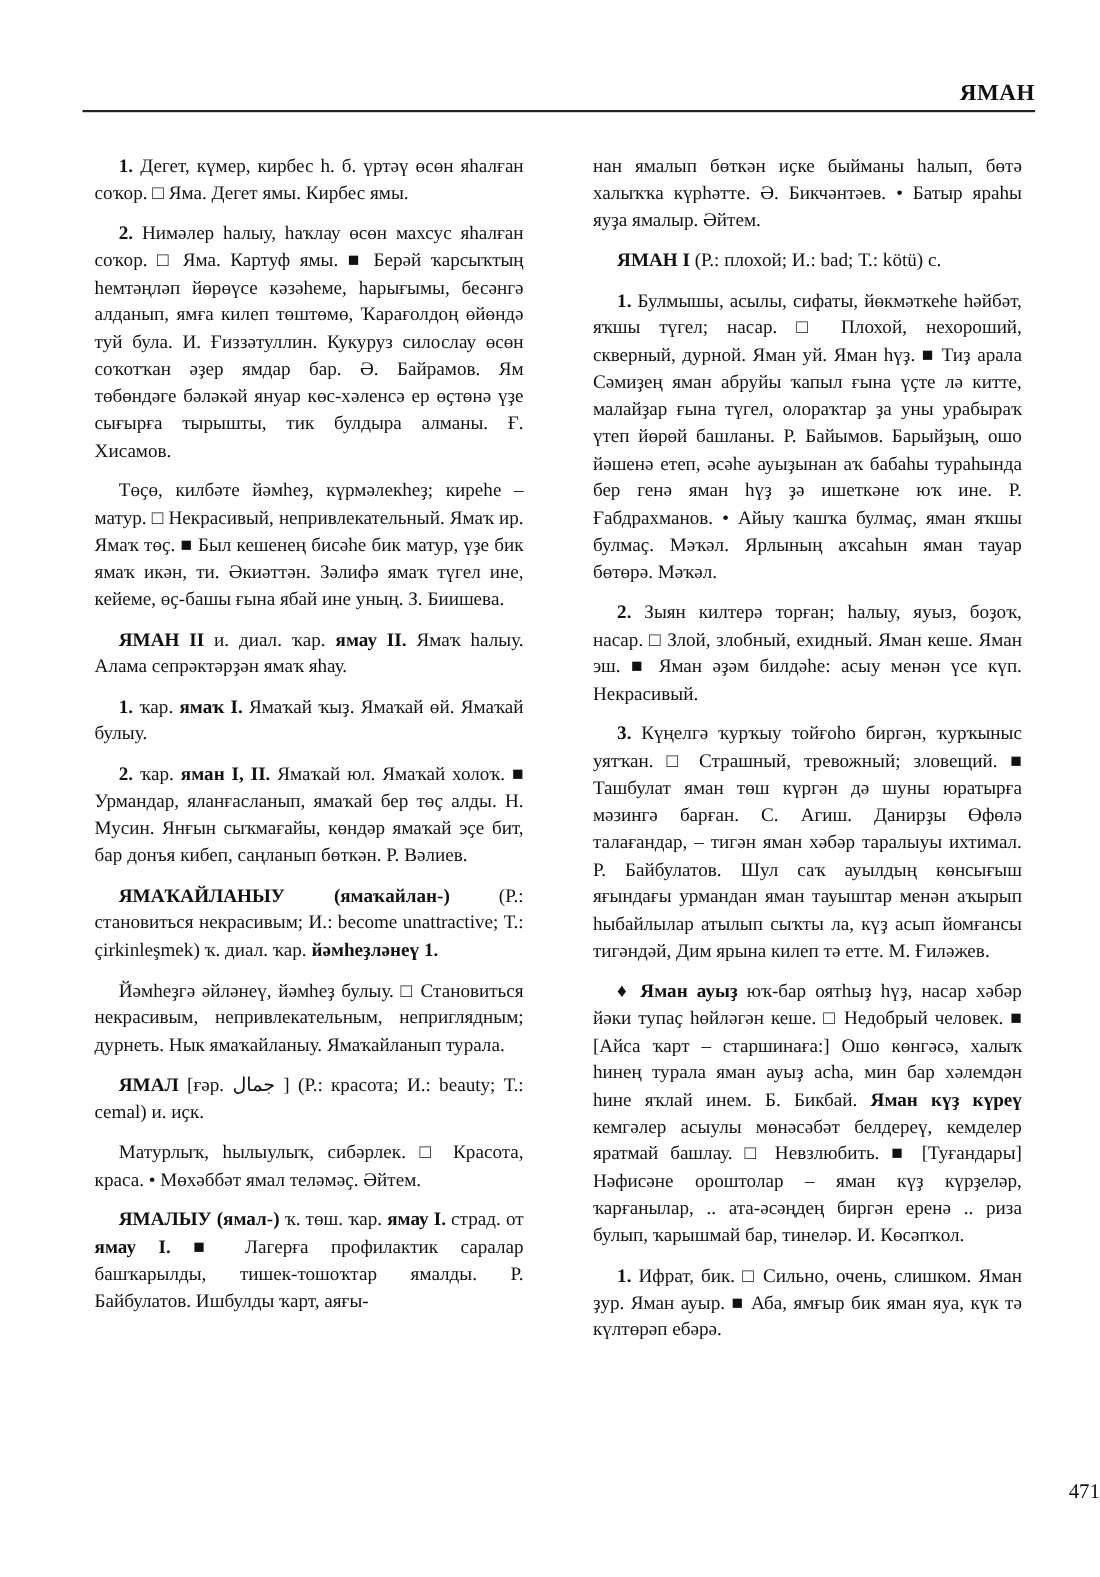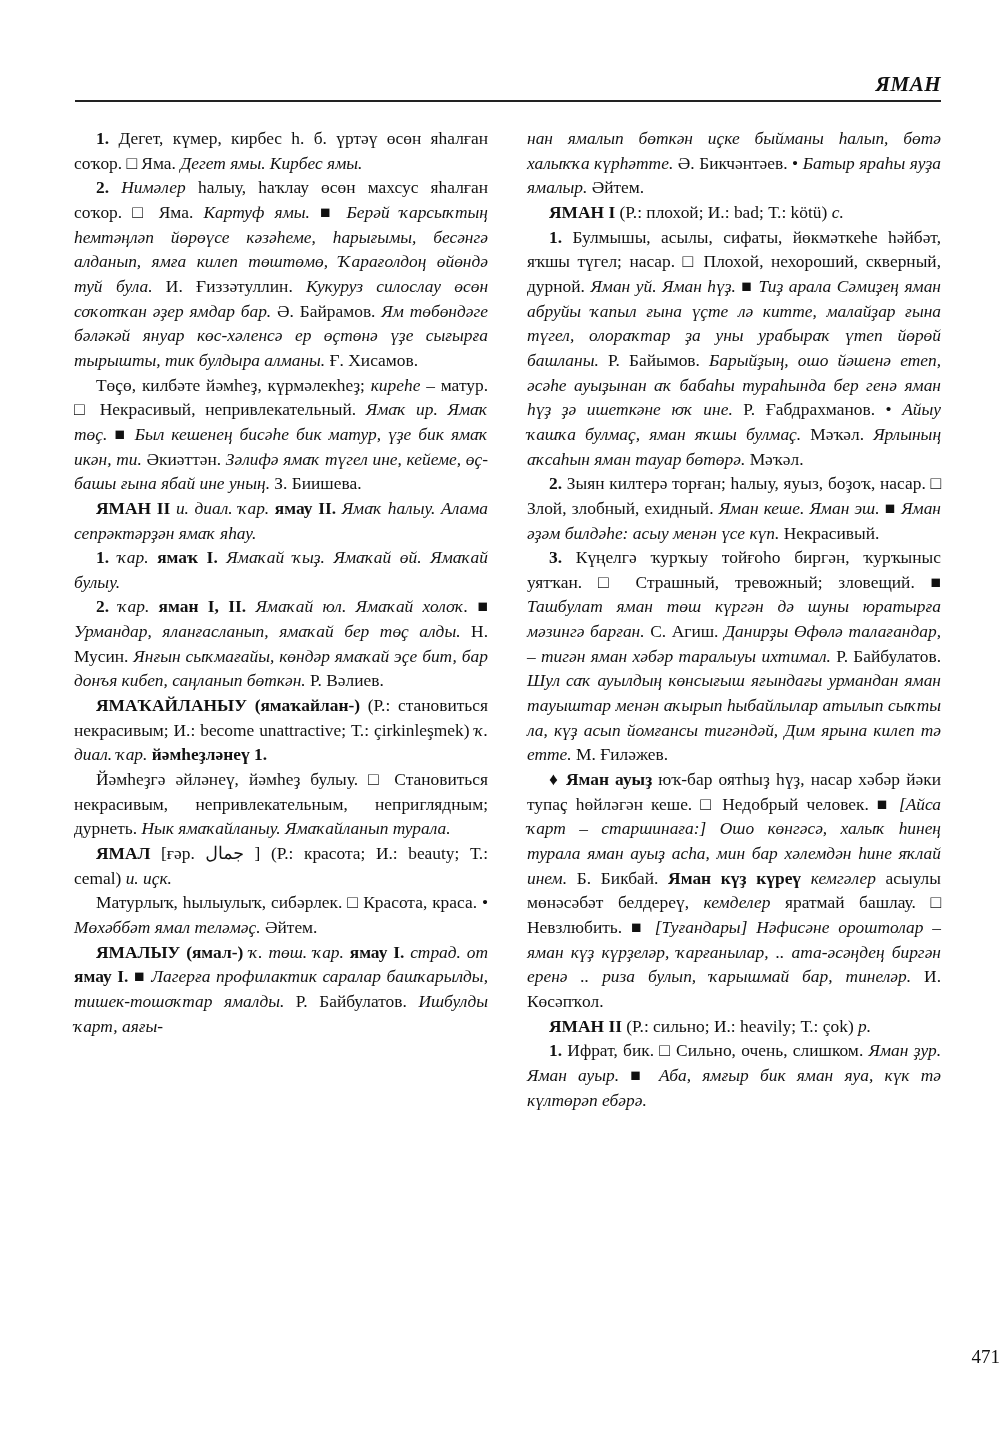--- a/index.html
+++ b/index.html
@@ -1,29 +1,29 @@
 <!DOCTYPE html>
 <html><head>
 <meta charset="utf-8">
 <style>
   html, body { margin:0; padding:0; background:#ffffff; }
   body { width:1000px; height:1434px; position:relative; overflow:hidden;
          font-family:"Liberation Serif","DejaVu Serif",serif; color:#111; }
   .page-header { position:absolute; left:75px; top:72px; width:866px; height:30px; }
   .running-head { position:absolute; right:0; top:0; font-weight:bold; font-size:21px;
-                  letter-spacing:0.5px;font-style:italic; }
+                  letter-spacing:0.5px; }
   .rule { position:absolute; left:75px; top:100px; width:866px; height:0;
           border-top:2px solid #222; }
   .col { position:absolute; top:126px; width:414px; font-size:17.4px; line-height:24.65px;
          text-align:justify; hyphens:manual; }
   .col.left { left:74px; }
   .col.right { left:527px; }
-  .col p { margin:0; text-indent:22px; }
+  .col p { margin:12px; text-indent:22px; }
   .col p.cont { text-indent:0; }
-  .i { font-style:italic; }
+  .i { }
   .b { font-weight:bold; }
   .page-number { position:absolute; left:0; width:1000px; top:1346px; text-align:right;
                  font-size:19px; }
 </style>
 </head>
 <body>
 
 <div class="page-header">
   <span class="running-head">ЯМАН</span>
 </div>
@@ -42,17 +42,16 @@
     <p><span class="r">Матурлыҡ, һылыулыҡ, сибәрлек. □ Красота, краса. • </span><span class="i">Мөхәббәт ямал теләмәҫ.</span><span class="r"> Әйтем.</span></p>
     <p><span class="b">ЯМАЛЫУ (ямал-)</span><span class="r"> </span><span class="i">ҡ. төш. ҡар.</span><span class="r"> </span><span class="b">ямау I.</span><span class="r"> </span><span class="i">страд. от</span><span class="r"> </span><span class="b">ямау I.</span><span class="r"> ■ </span><span class="i">Лагерға профилактик саралар башҡарылды, тишек-тошоҡтар ямалды.</span><span class="r"> Р. Байбулатов. </span><span class="i">Ишбулды ҡарт, аяғы-</span></p>
   </div>
 <div class="col right">
     <p class="cont"><span class="i">нан ямалып бөткән иҫке быйманы һалып, бөтә халыҡҡа күрһәтте.</span><span class="r"> Ә. Бикчәнтәев. • </span><span class="i">Батыр яраһы яуҙа ямалыр.</span><span class="r"> Әйтем.</span></p>
     <p><span class="b">ЯМАН I</span><span class="r"> (Р.: плохой; И.: bad; Т.: kötü) </span><span class="i">с.</span></p>
     <p><span class="b">1. </span><span class="r">Булмышы, асылы, сифаты, йөкмәткеһе һәйбәт, яҡшы түгел; насар. □ Плохой, нехороший, скверный, дурной. </span><span class="i">Яман уй. Яман һүҙ.</span><span class="r"> ■ </span><span class="i">Тиҙ арала Сәмиҙең яман абруйы ҡапыл ғына үҫте лә китте, малайҙар ғына түгел, олораҡтар ҙа уны урабыраҡ үтеп йөрөй башланы.</span><span class="r"> Р. Байымов. </span><span class="i">Барыйҙың, ошо йәшенә етеп, әсәһе ауыҙынан аҡ бабаһы тураһында бер генә яман һүҙ ҙә ишеткәне юҡ ине.</span><span class="r"> Р. Ғабдрахманов. • </span><span class="i">Айыу ҡашҡа булмаҫ, яман яҡшы булмаҫ.</span><span class="r"> Мәҡәл. </span><span class="i">Ярлының аҡсаһын яман тауар бөтөрә.</span><span class="r"> Мәҡәл.</span></p>
     <p><span class="b">2. </span><span class="r">Зыян килтерә торған; һалыу, яуыз, боҙоҡ, насар. □ Злой, злобный, ехидный. </span><span class="i">Яман кеше. Яман эш.</span><span class="r"> ■ </span><span class="i">Яман әҙәм билдәһе: асыу менән үсе күп.</span><span class="r"> Некрасивый.</span></p>
     <p><span class="b">3. </span><span class="r">Күңелгә ҡурҡыу тойғоһо биргән, ҡурҡыныс уятҡан. □ Страшный, тревожный; зловещий. ■ </span><span class="i">Ташбулат яман төш күргән дә шуны юратырға мәзингә барған.</span><span class="r"> С. Агиш. </span><span class="i">Данирҙы Өфөлә талағандар, – тигән яман хәбәр таралыуы ихтимал.</span><span class="r"> Р. Байбулатов. </span><span class="i">Шул саҡ ауылдың көнсығыш яғындағы урмандан яман тауыштар менән аҡырып һыбайлылар атылып сыҡты ла, күҙ асып йомғансы тигәндәй, Дим ярына килеп тә етте.</span><span class="r"> М. Ғиләжев.</span></p>
     <p><span class="r">♦ </span><span class="b">Яман ауыҙ</span><span class="r"> юҡ-бар оятһыҙ һүҙ, насар хәбәр йәки тупаҫ һөйләгән кеше. □ Недобрый человек. ■ </span><span class="i">[Айса ҡарт – старшинаға:] Ошо көнгәсә, халыҡ һинең турала яман ауыҙ асһа, мин бар хәлемдән һине яҡлай инем.</span><span class="r"> Б. Бикбай. </span><span class="b">Яман күҙ күреү</span><span class="r"> </span><span class="i">кемгәлер</span><span class="r"> асыулы мөнәсәбәт белдереү, </span><span class="i">кемделер</span><span class="r"> яратмай башлау. □ Невзлюбить. ■ </span><span class="i">[Туғандары] Нәфисәне ороштолар – яман күҙ күрҙеләр, ҡарғанылар, .. ата-әсәңдең биргән еренә .. риза булып, ҡарышмай бар, тинеләр.</span><span class="r"> И. Көсәпҡол.</span></p>
-    <p><span class="b">ЯМАН II</span><span class="r"> (Р.: сильно; И.: heavily; Т.: çok) </span><span class="i">р.</span></p>
     <p><span class="b">1. </span><span class="r">Ифрат, бик. □ Сильно, очень, слишком. </span><span class="i">Яман ҙур. Яман ауыр.</span><span class="r"> ■ </span><span class="i">Аба, ямғыр бик яман яуа, күк тә күлтөрәп ебәрә.</span></p>
   </div>
 
 <div class="page-number">471</div>
 
 </body></html>

